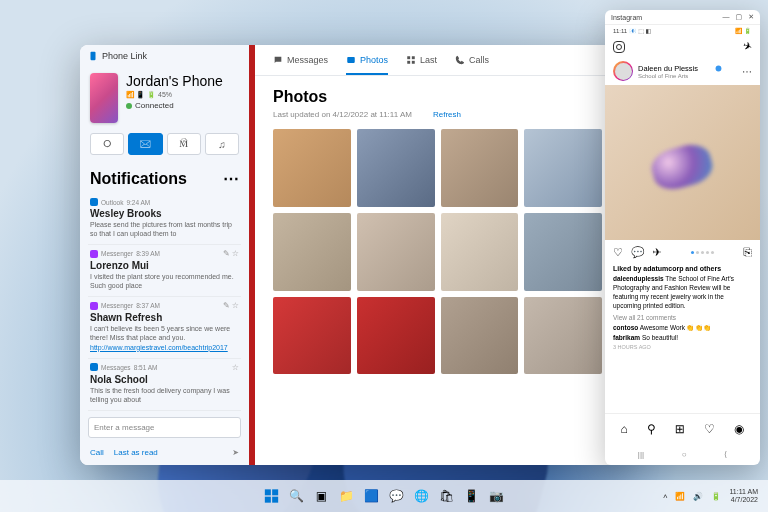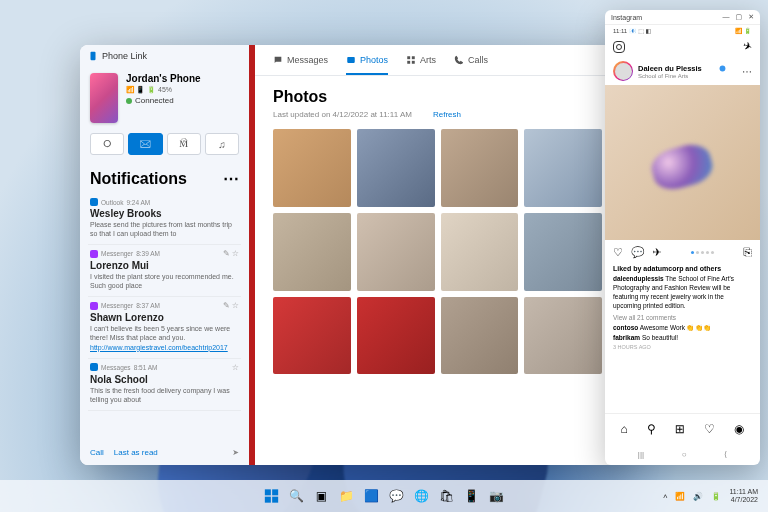--- a/index.html
+++ b/index.html
@@ -11,21 +11,21 @@
 .p3{width:180px;height:140px;background:linear-gradient(135deg,#4a7cd8,#2a4888);bottom:40px;left:60px;transform:rotate(-50deg)}
 
 
 .phonelink{position:absolute;top:45px;left:80px;width:540px;height:420px;background:#fff;border-radius:8px;box-shadow:0 10px 40px rgba(0,0,0,.3);display:flex;overflow:hidden}
 .pl-side{width:175px;background:#f3f6fb;border-right:6px solid #b91c1c;display:flex;flex-direction:column;font-size:8px}
 .pl-title{display:flex;align-items:center;gap:4px;padding:6px 8px;font-size:9px;color:#333}
 .pl-title svg{width:10px;height:10px;fill:#0078d4}
 .pl-device{display:flex;gap:8px;padding:6px 10px 10px}
 .pl-phone-img{width:28px;height:50px;border-radius:4px;background:linear-gradient(135deg,#ff6b9d,#c94b8c,#8855c4);box-shadow:0 1px 3px rgba(0,0,0,.2)}
 .pl-dinfo{display:flex;flex-direction:column;gap:2px;font-size:8px}
-.pl-dname{font-weight:700;font-size:10px}
+.pl-dname{font-weight:400;font-size:14px}
 .pl-stat{color:#666;font-size:7px}
 .pl-conn{display:flex;align-items:center;gap:3px;color:#333;font-size:8px}
 .pl-dot{width:6px;height:6px;border-radius:50%;background:#4caf50}
 .pl-btns{display:flex;gap:4px;padding:0 10px 8px}
 .pl-btn{flex:1;height:22px;border:1px solid #d0d5dd;border-radius:3px;background:#fff;display:flex;align-items:center;justify-content:center;font-size:10px;color:#555}
 .pl-btn.active{background:#0078d4;color:#fff;border-color:#0078d4}
 .pl-notifh{display:flex;justify-content:space-between;align-items:center;padding:6px 10px;font-weight:600;font-size:16px}
 .pl-notifs{flex:1;overflow:hidden;padding:0 8px}
 .notif{padding:4px 2px 6px;border-bottom:1px solid #e8ebef}
 .notif-top{display:flex;align-items:center;gap:3px;font-size:6.5px;color:#888}
@@ -54,21 +54,21 @@
 .ig-titlebar{display:flex;align-items:center;padding:3px 6px;font-size:7px;color:#444;border-bottom:1px solid #eee}
 .ig-winbtns{margin-left:auto;display:flex;gap:6px;font-size:7px;color:#555}
 .ig-status{display:flex;align-items:center;gap:2px;padding:2px 8px;font-size:6px;color:#444}
 .ig-head{display:flex;align-items:center;padding:4px 8px;gap:6px}
 .ig-logo{width:12px;height:12px;border:1.5px solid #333;border-radius:4px;position:relative}
 .ig-logo::after{content:'';position:absolute;top:2px;left:2px;width:4px;height:4px;border:1.5px solid #333;border-radius:50%}
 .ig-send{margin-left:auto;font-size:11px;transform:rotate(20deg)}
 .ig-user{display:flex;align-items:center;gap:5px;padding:4px 8px}
 .ig-avatar{width:20px;height:20px;border-radius:50%;background:linear-gradient(135deg,#f9ce34,#ee2a7b,#6228d7);padding:1.5px}
 .ig-avatar-in{width:100%;height:100%;border-radius:50%;background:#ddd}
-.ig-uname{font-weight:700;font-size:7.5px;display:flex;align-items:center;gap:17px}
+.ig-uname{font-weight:400;font-size:7.5px;display:flex;align-items:center;gap:17px}
 .ig-verify{width:7px;height:7px;fill:#3897f0}
 .ig-sub{font-size:6px;color:#888}
 .ig-more{margin-left:auto;font-size:10px;color:#333}
 .ig-img{width:100%;height:155px;background:linear-gradient(135deg,#e8d5c0,#d4b896);position:relative}
 .ig-jewel{position:absolute;top:40%;left:30%;width:60px;height:40px;background:radial-gradient(circle at 30% 30%,#f0c8e8,#8a5cb8,#4a8cc8);border-radius:40%;filter:blur(2px);transform:rotate(-15deg)}
 .ig-actions{display:flex;align-items:center;gap:8px;padding:6px 8px;font-size:11px}
 .ig-dots{margin-left:auto;margin-right:auto;display:flex;gap:2px}
 .ig-dots span{width:3px;height:3px;border-radius:50%;background:#ccc}
 .ig-dots span.on{background:#3897f0}
 .ig-save{font-size:11px}
@@ -146,34 +146,35 @@
           <div class="notif-name">Lorenzo Mui</div>
           <div class="notif-body">I visited the plant store you recommended me. Such good place</div>
         </div>
         <div class="notif">
           <div class="notif-top">
             <span class="notif-app" style="background:#a033ff"></span>
             <span>Messenger</span>
             <span>8:37 AM</span>
             <span class="notif-icons">✎ ☆</span>
           </div>
-          <div class="notif-name">Shawn Lorenzo</div>
+          <div class="notif-name">Shawn Refresh</div>
           <div class="notif-body">I can't believe its been 5 years since we were there! Miss that place and you. <span class="notif-link">http://www.margiestravel.com/beachtrip2017</span></div>
         </div>
         <div class="notif">
           <div class="notif-top">
             <span class="notif-app" style="background:#0078d4"></span>
             <span>Messages</span>
             <span>8:51 AM</span>
             <span class="notif-icons">☆</span>
           </div>
           <div class="notif-name">Nola School</div>
           <div class="notif-body">This is the fresh food delivery company I was telling you about</div>
         </div>
       </div>
+    <div class="pl-input">Enter a message</div>
     <div class="pl-foot">
       <span>Call</span>
       <span>Last as read</span>
       <span style="margin-left:auto;color:#888">➤</span>
     </div>
   </div>
   <div class="pl-main">
     <div class="pl-tabs">
       <div class="pl-tab">
           <svg viewBox="0 0 24 24">
@@ -187,21 +188,21 @@
           </svg>
           <span>Photos</span>
         </div>
       <div class="pl-tab">
           <svg viewBox="0 0 24 24">
             <rect x="3" y="3" width="7" height="7"></rect>
             <rect x="14" y="3" width="7" height="7"></rect>
             <rect x="3" y="14" width="7" height="7"></rect>
             <rect x="14" y="14" width="7" height="7"></rect>
           </svg>
-          <span>Arts</span>
+          <span>Last</span>
         </div>
       <div class="pl-tab">
           <svg viewBox="0 0 24 24">
             <path d="M6 2l4 6-2 2c1 3 3 5 6 6l2-2 6 4c-1 3-4 4-6 4C8 22 2 16 2 8c0-2 1-5 4-6z"></path>
           </svg>
           <span>Calls</span>
         </div>
     </div>
     <div class="pl-content">
       <div class="pl-h1">Photos</div>

